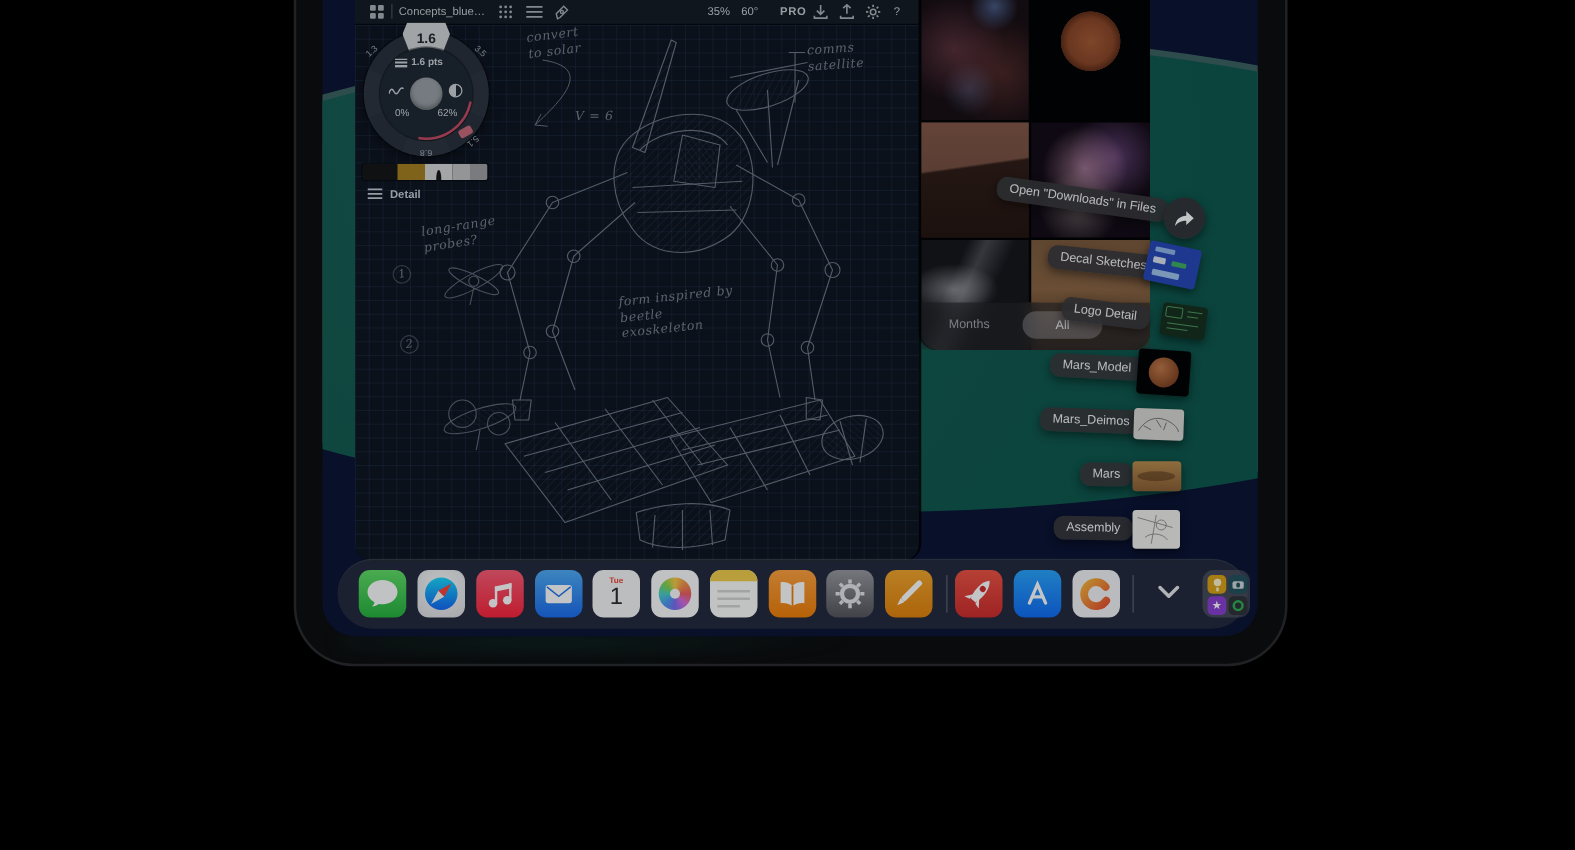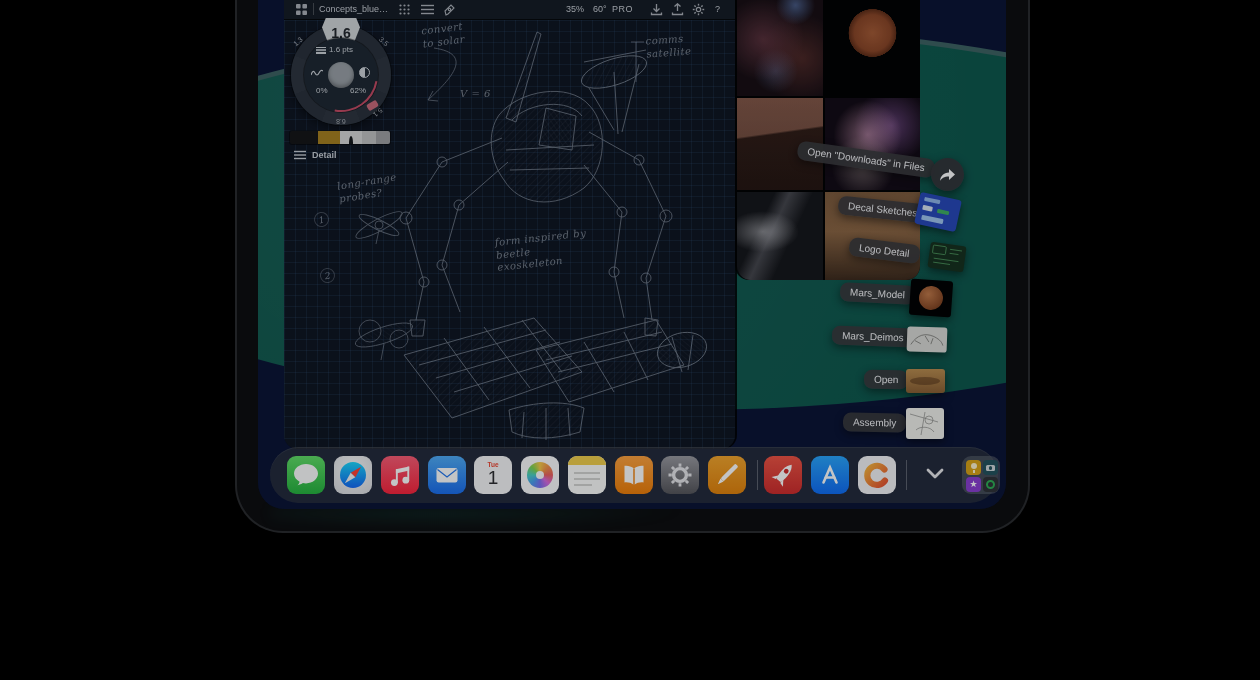--- a/index.html
+++ b/index.html
@@ -47,21 +47,21 @@
 
   
   #wheel { position:absolute; left:7px; top:55px; width:100px; height:100px; border-radius:50%;
            background:conic-gradient(from -22.5deg, #2d343e 0 45deg, #29303a 45deg 90deg,
              #2d343e 90deg 135deg, #29303a 135deg 180deg, #2d343e 180deg 225deg,
              #29303a 225deg 270deg, #2d343e 270deg 315deg, #29303a 315deg 360deg);
            box-shadow:0 0 0 1px rgba(0,0,0,.45), 0 4px 10px rgba(0,0,0,.5); }
   #wedge { position:absolute; left:31px; top:-7px; width:38px; height:58px;
            clip-path:polygon(50% 100%, 0 16%, 10% 0, 90% 0, 100% 16%);
            background:#d2d5d8; text-align:center; }
-  #wedge .sz { font-size:14px; font-weight:bold; color:#23272c; margin-top:7px; }
+  #wedge .sz { font-size:11px; font-weight:bold; color:#23272c; margin-top:7px; }
   #disc { position:absolute; left:13px; top:13px; width:74px; height:74px; border-radius:50%;
           background:#1e2731; box-shadow:0 0 0 1px rgba(0,0,0,.4); }
   #redarc { position:absolute; left:0; top:0; width:74px; height:74px; border-radius:50%;
             border:2px solid transparent; border-bottom-color:#c64a63; transform:rotate(-35deg); }
   #knob { position:absolute; left:24px; top:24px; width:26px; height:26px; border-radius:50%;
           background:#9aa0a6; box-shadow:inset 0 -2px 4px rgba(0,0,0,.35); }
   .disc-txt { position:absolute; font-size:8px; color:#ccd1d7; }
   .ring-num { position:absolute; font-size:7px; color:#b9bec5; opacity:.85; }
 
   
@@ -167,21 +167,21 @@
         </svg>
       <svg class="ticon" style="left:159px" width="13" height="13" viewBox="0 0 13 13">
           <g stroke="#c7ccd3" stroke-width="1.1" fill="none">
             <path d="M3 12 L2 8 L8 2 L11 5 L5 11 Z"></path>
             <circle cx="6.5" cy="6.5" r="1.2"></circle>
           </g>
         </svg>
 
       <div class="tb-txt" style="left:282px">35%</div>
       <div class="tb-txt" style="left:309px">60°</div>
-      <div class="tb-txt" style="left:328px;font-weight:normal;letter-spacing:.5px">PRO</div>
+      <div class="tb-txt" style="left:340px;font-weight:bold;letter-spacing:.5px">PRO</div>
       <svg class="ticon" style="left:366px" width="13" height="13" viewBox="0 0 13 13">
           <g stroke="#c7ccd3" stroke-width="1.3" fill="none">
             <path d="M6.5 1 V8 M3.5 5.5 L6.5 8.5 L9.5 5.5"></path>
             <path d="M1.5 9.5 V11.5 H11.5 V9.5"></path>
           </g>
         </svg>
       <svg class="ticon" style="left:387px" width="13" height="13" viewBox="0 0 13 13">
           <g stroke="#c7ccd3" stroke-width="1.3" fill="none">
             <path d="M6.5 8 V1 M3.5 3.5 L6.5 .8 L9.5 3.5"></path>
             <path d="M1.5 9.5 V11.5 H11.5 V9.5"></path>
@@ -293,21 +293,21 @@
       <div class="abs" style="right:13px;bottom:16px;width:11px;height:7px;border-radius:2px;background:#c96a7a;transform:rotate(-30deg)"></div>
       <div id="disc">
         <div id="redarc"></div>
         <svg class="abs" style="left:12px;top:8px" width="10" height="8" viewBox="0 0 10 8">
             <g stroke="#ccd1d7">
               <line x1="0" y1="1.5" x2="10" y2="1.5" stroke-width="1"></line>
               <line x1="0" y1="4" x2="10" y2="4" stroke-width="1.6"></line>
               <line x1="0" y1="7" x2="10" y2="7" stroke-width="2.2"></line>
             </g>
           </svg>
-        <div class="disc-txt" style="left:25px;top:7px;font-weight:normal">1.6 pts</div>
+        <div class="disc-txt" style="left:25px;top:7px;font-weight:bold">1.6 pts</div>
         <svg class="abs" style="left:7px;top:30px" width="12" height="10" viewBox="0 0 12 10">
             <path d="M0 7 Q2 1 4 5 T8 5 T12 3" stroke="#ccd1d7" stroke-width="1.2" fill="none"></path>
           </svg>
         <div class="abs" style="right:8px;top:29px;width:11px;height:11px;border-radius:50%;border:1.4px solid #ccd1d7;background:linear-gradient(90deg,#ccd1d7 50%,transparent 50%)"></div>
         <div class="disc-txt" style="left:12px;top:48px">0%</div>
         <div class="disc-txt" style="right:12px;top:48px">62%</div>
         <div id="knob"></div>
       </div>
     </div>
 
@@ -333,20 +333,24 @@
     </div>
   </div>
 
   <div id="photos">
     <div class="tile t-nebula1" style="left:0;top:0;width:86px;height:126px"></div>
     <div class="tile t-marsfull" style="left:88px;top:0;width:95px;height:126px"></div>
     <div class="tile t-marsland" style="left:0;top:128px;width:86px;height:92px"></div>
     <div class="tile t-orion" style="left:88px;top:128px;width:95px;height:92px"></div>
     <div class="tile t-voyager" style="left:0;top:222px;width:86px;height:88px"></div>
     <div class="tile t-rover" style="left:88px;top:222px;width:95px;height:88px"></div>
+    <div id="ph-bar">
+      <div id="seg-months">Months</div>
+      <div id="seg-all">All</div>
+    </div>
   </div>
 
   <div class="pill" style="left:539px;top:180px;transform:rotate(8deg)">Open "Downloads" in Files</div>
   <div id="share-btn">
     <svg width="17" height="14" viewBox="0 0 17 14">
         <path d="M10 1 L16 6.5 L10 12 V8.5 C5 8.5 2.5 10.5 1 13 C1.5 8 4.5 4.8 10 4.5 Z" fill="#fff"></path>
       </svg>
   </div>
 
   <div class="pill" style="left:580px;top:230px;transform:rotate(6deg)">Decal Sketches</div>
@@ -375,21 +379,21 @@
   <div class="pill" style="left:574px;top:357px;transform:rotate(2deg)">Mars_Deimos</div>
   <div class="thumb" style="left:649px;top:357px;width:40px;height:25px;transform:rotate(2deg);background:#d9d9d5">
     <svg width="40" height="25" viewBox="0 0 40 25">
         <g stroke="#6a6a66" stroke-width="0.7" fill="none">
           <path d="M4 18 C10 8 18 6 26 9 C31 11 35 14 36 18"></path>
           <path d="M8 14 L14 17 M18 9 L22 15 M26 11 L24 17"></path>
         </g>
       </svg>
   </div>
 
-  <div class="pill" style="left:606px;top:400px;transform:rotate(1deg)">Open</div>
+  <div class="pill" style="left:606px;top:400px;transform:rotate(1deg)">Mars</div>
   <div class="thumb" style="left:648px;top:399px;width:39px;height:24px;background:linear-gradient(180deg,#b98c4e,#8a5f33)">
     <div class="abs" style="left:4px;top:8px;width:30px;height:8px;background:rgba(70,40,18,.45);border-radius:50%"></div>
   </div>
 
   <div class="pill" style="left:585px;top:443px;transform:rotate(1deg)">Assembly</div>
   <div class="thumb" style="left:648px;top:438px;width:38px;height:31px;background:#f1f1ec">
     <svg width="38" height="31" viewBox="0 0 38 31">
         <g stroke="#8a8a86" stroke-width="0.7" fill="none">
           <path d="M4 6 L32 14 M19 4 L15 27 M10 22 C14 18 24 18 28 24"></path>
           <circle cx="23" cy="12" r="4"></circle>

